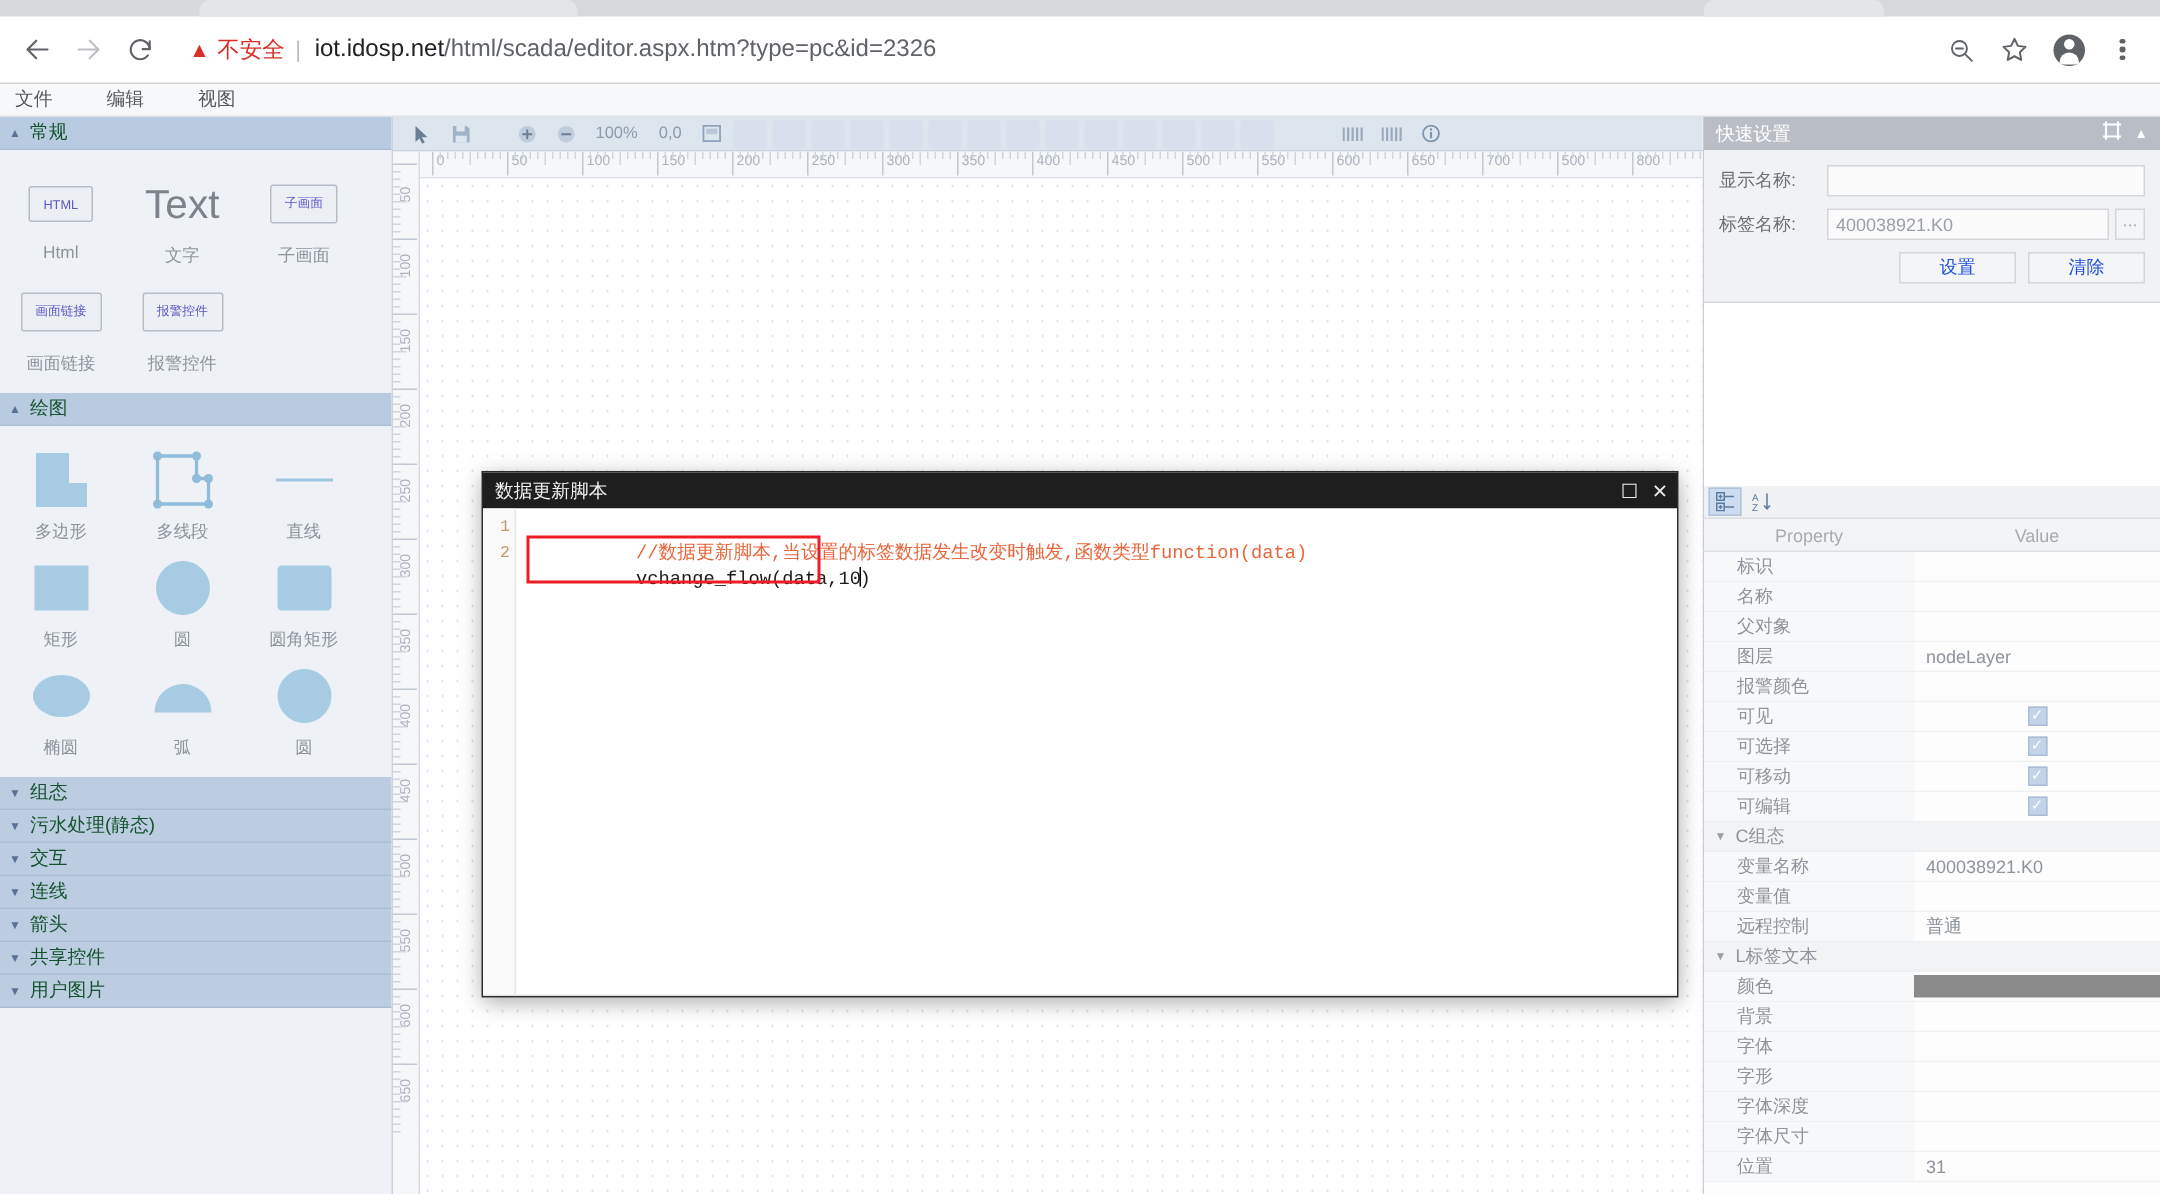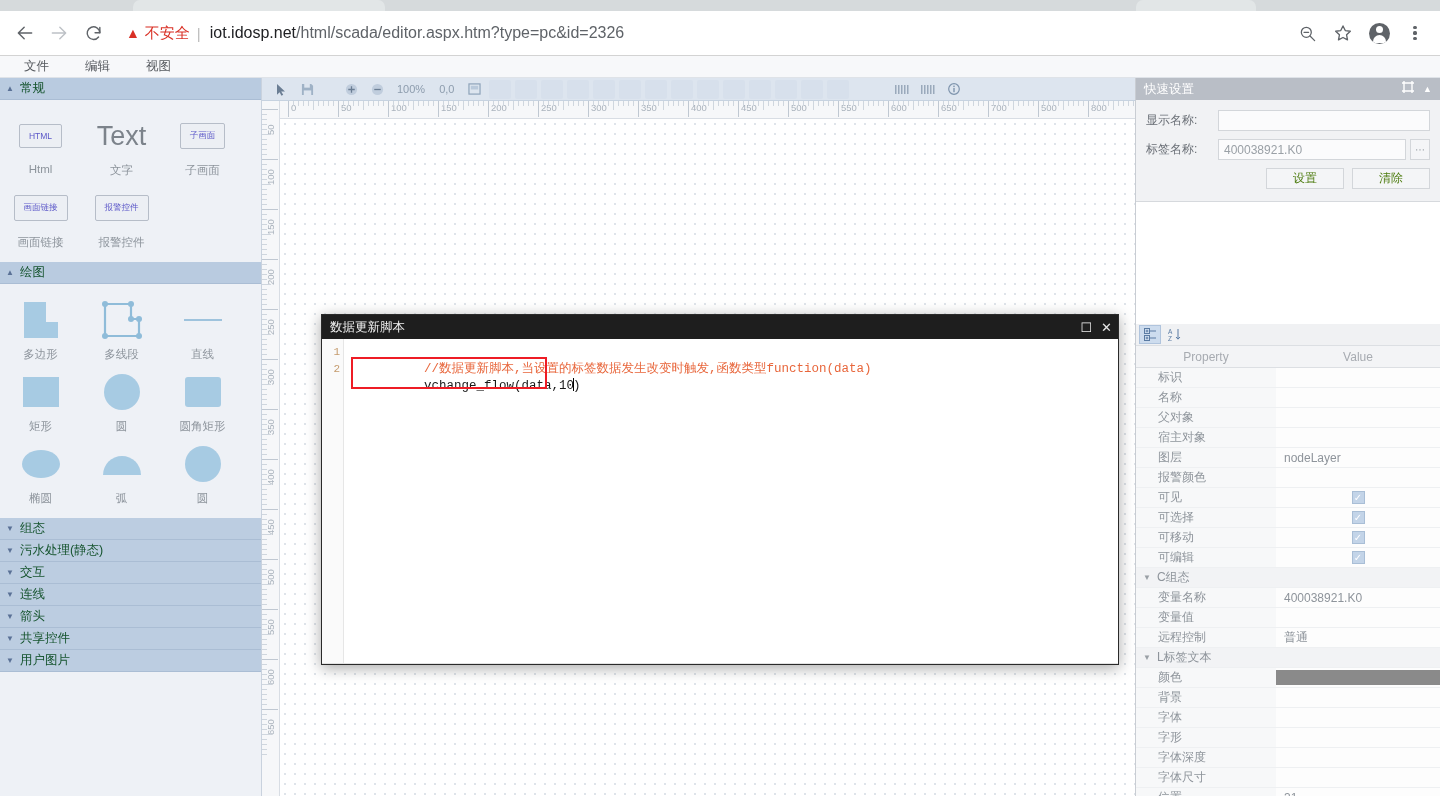--- a/index.html
+++ b/index.html
@@ -64,21 +64,21 @@
     border-radius: 7px 7px 0 0; background: #fff;
   }
   .kebab { display: flex; flex-direction: column; gap: 2.5px; }
   .kebab i { width: 3.2px; height: 3.2px; border-radius: 50%; background: #5f6368; display:block;}
 
   
   .app { position: relative; width: 1440px; height: 740px; background: #eef1f5; }
 
   .menubar {
     height: 22px; background: #f7f8fa; border-bottom: 1px solid #dfe3e8;
-    display: flex; align-items: center; padding-left: 24px; gap: 36px;
+    display: flex; align-items: center; padding-left: 10px; gap: 36px;
   }
   .menubar span { font-size: 12.5px; color: #55595e; }
 
   .workarea { display: flex; height: 718px; }
 
   
   .palette {
     width: 262px; background: #eef1f6; border-right: 1px solid #c9d2de;
     overflow: hidden; position: relative;
   }
@@ -167,21 +167,21 @@
     font-family: "Liberation Sans", sans-serif;
   }
   .qs-dots {
     width: 20px; height: 21px; margin-left: 4px; border: 1px solid #d3d6da;
     background: #f4f5f7; font-size: 10px; color: #9aa0a6;
     display: flex; align-items: center; justify-content: center;
   }
   .qs-btns { display: flex; justify-content: flex-end; gap: 8px; margin-top: 2px; }
   .qs-btn {
     width: 78px; height: 21px; border: 1px solid #d3d6da; background: #f4f5f7;
-    font-size: 12px; color: #4d7c0f; display: flex; align-items: center;
+    font-size: 12px; color: #1d4ed8; display: flex; align-items: center;
     justify-content: center;
   }
 
   .panel-spacer { flex: 0 0 auto; height: 122px; background: #fff; }
 
   .prop-toolbar {
     height: 22px; background: #f0f1f3; border-bottom: 1px solid #dcdfe3;
     display: flex; align-items: center; padding-left: 3px; gap: 2px;
   }
   .pt-btn {
@@ -991,24 +991,20 @@
           </div>
           <div class="prop-row">
             <div class="prop-name">名称</div>
             <div class="prop-val"></div>
           </div>
           <div class="prop-row">
             <div class="prop-name">父对象</div>
             <div class="prop-val"></div>
           </div>
           <div class="prop-row">
-            <div class="prop-name">宿主对象</div>
-            <div class="prop-val"></div>
-          </div>
-          <div class="prop-row">
             <div class="prop-name">图层</div>
             <div class="prop-val">nodeLayer</div>
           </div>
           <div class="prop-row">
             <div class="prop-name">报警颜色</div>
             <div class="prop-val"></div>
           </div>
           <div class="prop-row">
             <div class="prop-name">可见</div>
             <div class="prop-val center">

